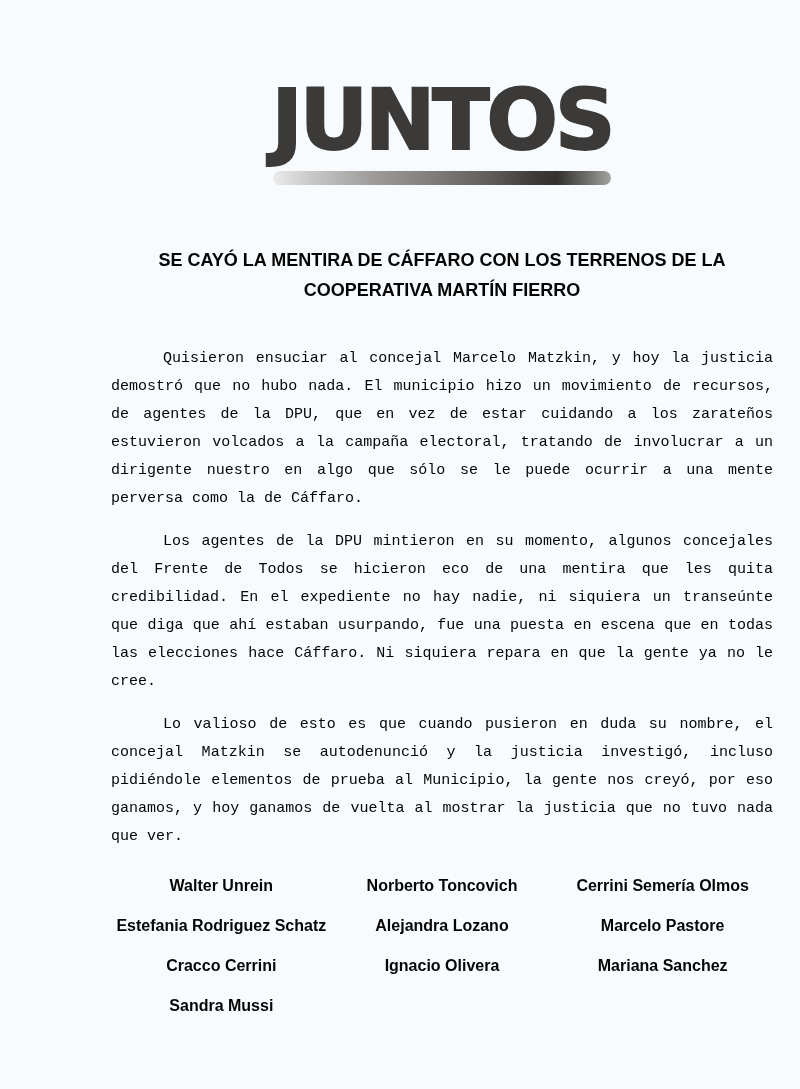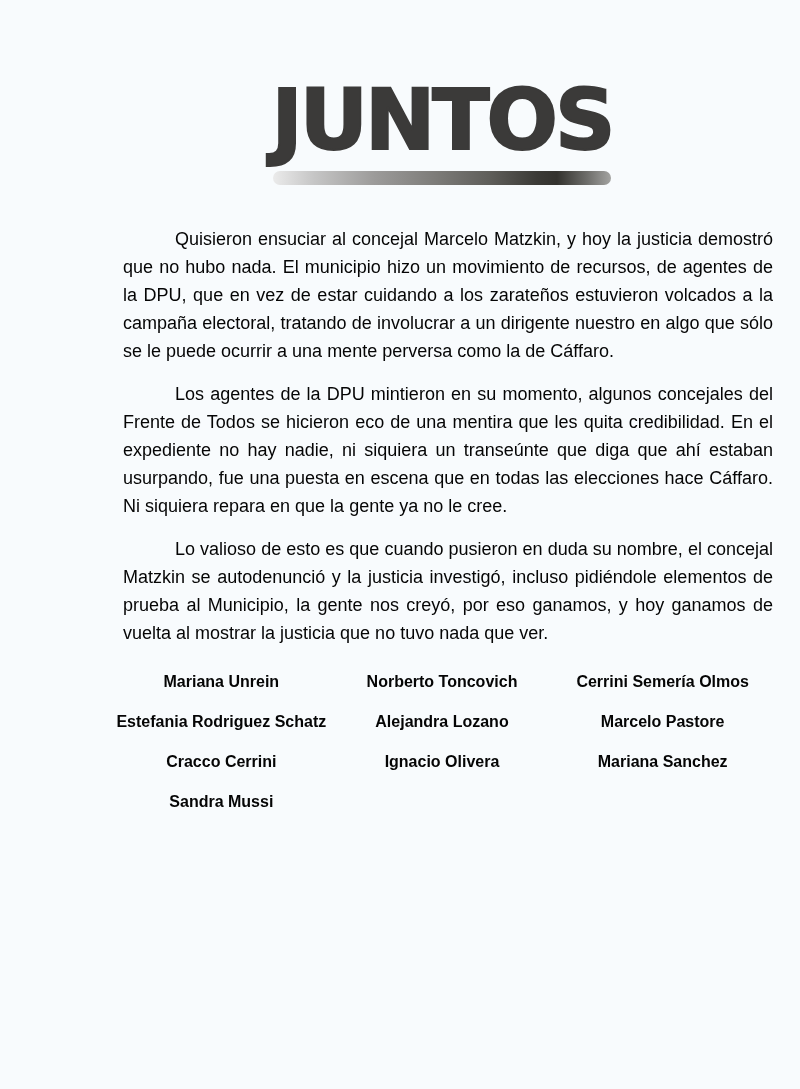--- a/index.html
+++ b/index.html
@@ -60,26 +60,27 @@
     font-size: 18px;
     line-height: 30px;
     font-weight: bold;
     text-align: center;
     color: #050505;
   }
   .paragraphs {
     margin-top: 40px;
   }
   .paragraphs p {
-    margin: 0 0 15px 12px;
-    font-size: 18px;
+    margin: 0 0 15px 0;
+    font-size: 15px;
     line-height: 28px;
     text-align: justify;
     text-indent: 52px;
     color: #050505;
+    font-family: Liberation Mono, monospace;
   }
 
   
   .signatories {
     margin-top: 6px;
     display: grid;
     grid-template-columns: repeat(3, 1fr);
   }
   .name-cell {
     height: 40px;
@@ -99,29 +100,30 @@
 
   <header class="logo-block">
     <div class="logo-inner">
       <div class="logo-text" style="color: rgb(59, 58, 57); -webkit-text-stroke: 2px rgb(59, 58, 57);">JUNTOS</div>
       <div class="logo-bar" style="background: linear-gradient(90deg, rgb(235, 235, 235) 0%, rgb(198, 198, 198) 12%, rgb(156, 155, 154) 30%, rgb(125, 124, 121) 48%, rgb(95, 94, 90) 64%, rgb(59, 58, 54) 78%, rgb(51, 50, 46) 84%, rgb(110, 110, 107) 93%, rgb(163, 163, 161) 100%);"></div>
     </div>
   </header>
 
   <main class="content">
 
+    <h1 class="headline">SE CAYÓ LA MENTIRA DE CÁFFARO CON LOS TERRENOS DE LA COOPERATIVA MARTÍN FIERRO</h1>
 
     <section class="paragraphs">
       <p>Quisieron ensuciar al concejal Marcelo Matzkin, y hoy la justicia demostró que no hubo nada. El municipio hizo un movimiento de recursos, de agentes de la DPU, que en vez de estar cuidando a los zarateños estuvieron volcados a la campaña electoral, tratando de involucrar a un dirigente nuestro en algo que sólo se le puede ocurrir a una mente perversa como la de Cáffaro.</p>
       <p>Los agentes de la DPU mintieron en su momento, algunos concejales del Frente de Todos se hicieron eco de una mentira que les quita credibilidad. En el expediente no hay nadie, ni siquiera un transeúnte que diga que ahí estaban usurpando, fue una puesta en escena que en todas las elecciones hace Cáffaro. Ni siquiera repara en que la gente ya no le cree.</p>
       <p>Lo valioso de esto es que cuando pusieron en duda su nombre, el concejal Matzkin se autodenunció y la justicia investigó, incluso pidiéndole elementos de prueba al Municipio, la gente nos creyó, por eso ganamos, y hoy ganamos de vuelta al mostrar la justicia que no tuvo nada que ver.</p>
     </section>
 
     <section class="signatories">
-        <div class="name-cell">Mariana Unrein</div>
+        <div class="name-cell">Walter Unrein</div>
         <div class="name-cell">Norberto Toncovich</div>
         <div class="name-cell">Cerrini Semería Olmos</div>
         <div class="name-cell">Estefania Rodriguez Schatz</div>
         <div class="name-cell">Alejandra Lozano</div>
         <div class="name-cell">Marcelo Pastore</div>
         <div class="name-cell">Cracco Cerrini</div>
         <div class="name-cell">Ignacio Olivera</div>
         <div class="name-cell">Mariana Sanchez</div>
         <div class="name-cell">Sandra Mussi</div>
       </section>

